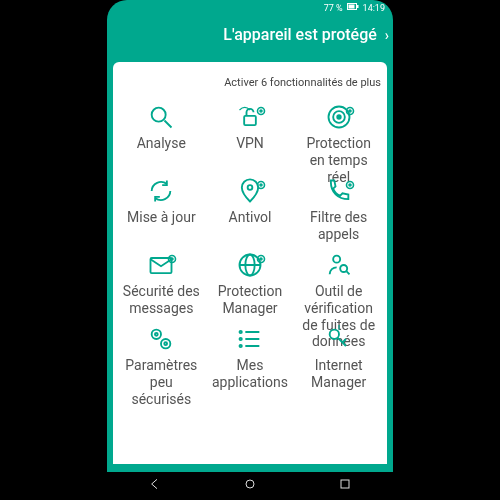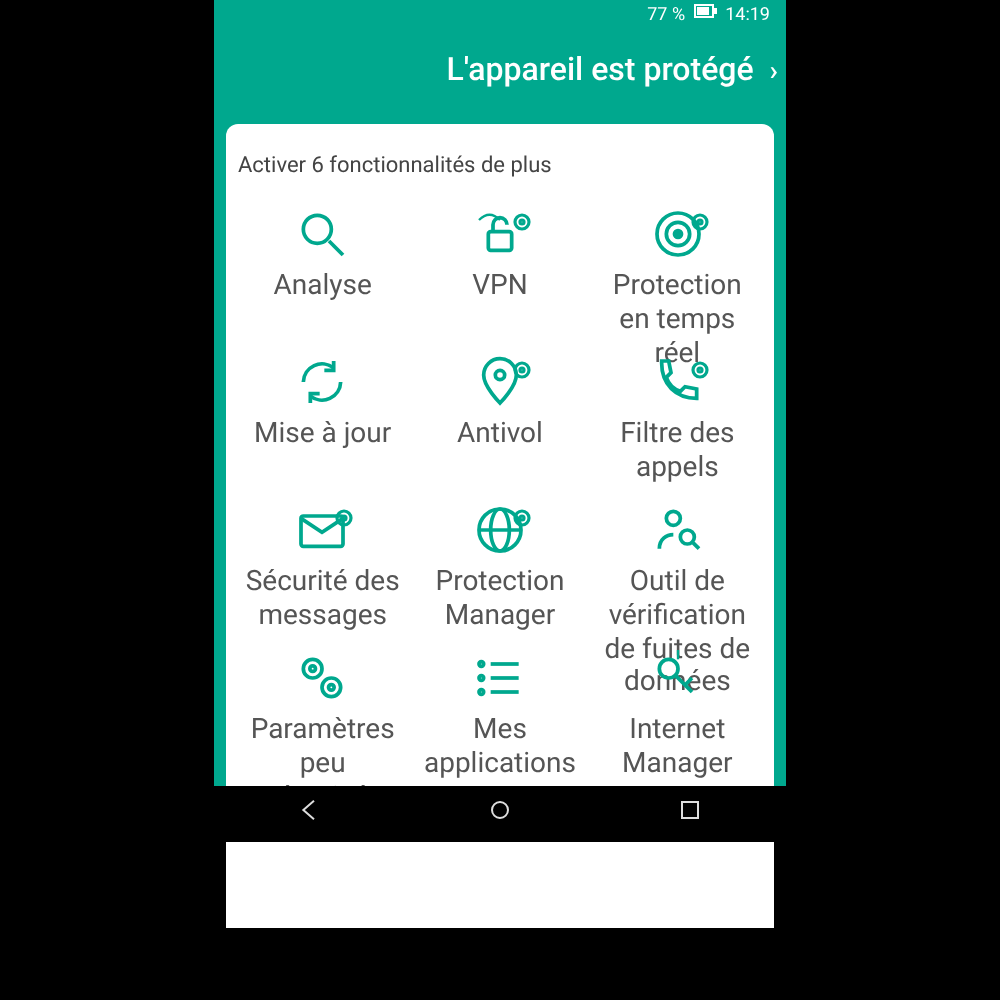--- a/index.html
+++ b/index.html
@@ -1,23 +1,23 @@
 <!DOCTYPE html>
 <html><head>
 <meta charset="utf-8">
 <style>
   * { box-sizing: border-box; margin: 0; padding: 0; }
   html, body { width: 500px; height: 500px; background: #000; overflow: hidden; font-family: -apple-system, "Segoe UI", Roboto, sans-serif; }
-  .device { position: absolute; left: 107px; top: 0; width: 286px; height: 421px; background: #00a88e; }
+  .device { position: absolute; left: 107px; top: 0; width: 286px; height: 500px; background: #00a88e; border-radius: 20px; }
   .statusbar { height: 15px; display: flex; justify-content: flex-end; align-items: center; gap: 4px; padding: 0 8px; color: #fff; font-size: 9px; }
   .statusbar .iconbox { display:inline-block; }
   .header { text-align: right; padding: 10px 4px 18px; color: #fff; font-size: 16px; font-weight: 500; }
   .header .chev { display:inline-block; margin-left:4px; font-size: 14px; }
   .card { background: #fff; margin: 0 6px; border-radius: 6px 6px 0 0; padding: 14px 6px 0; height: 402px; overflow: hidden; }
-  .subtitle { text-align: left; font-size: 11px; color: #444; margin-bottom: 14px; }
+  .subtitle { text-align: right; font-size: 11px; color: #444; margin-bottom: 14px; }
   .grid { display: grid; grid-template-columns: repeat(3, 1fr); gap: 10px 4px; }
   .tile { display: flex; flex-direction: column; align-items: center; justify-content: flex-start; height: 64px; }
   .tile .icon { width: 28px; height: 28px; color: #00a88e; margin-bottom: 4px; position: relative; }
   .tile .icon svg { width: 100%; height: 100%; stroke: currentColor; stroke-width: 1.6; fill: none; }
   .gear-dot { position:absolute; top:-2px; right:-2px; width:10px; height:10px; }
   .gear-dot svg { stroke:#00a88e; stroke-width:1.2; fill:#fff; }
   .tile .lbl { font-size: 14px; color: #555; text-align: center; line-height: 1.2; max-width: 80px; }
   .navbar { position: absolute; bottom: 0; left: 0; right: 0; height: 28px; background: #000; display: flex; justify-content: space-around; align-items: center; color: #ddd; }
   .navbar svg { width: 16px; height: 16px; stroke: #ddd; stroke-width: 1.5; fill: none; }
 </style>

